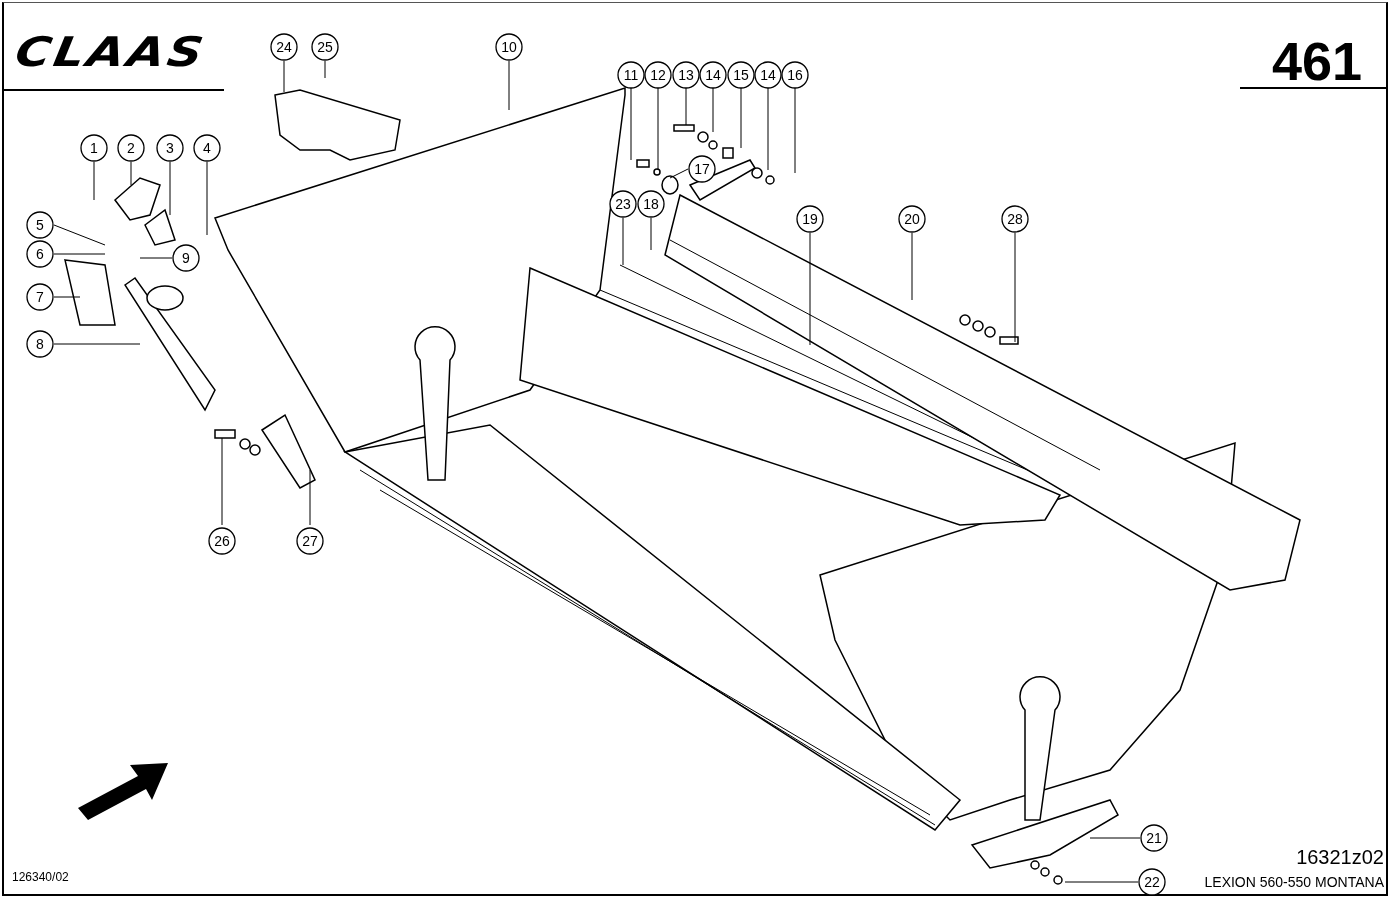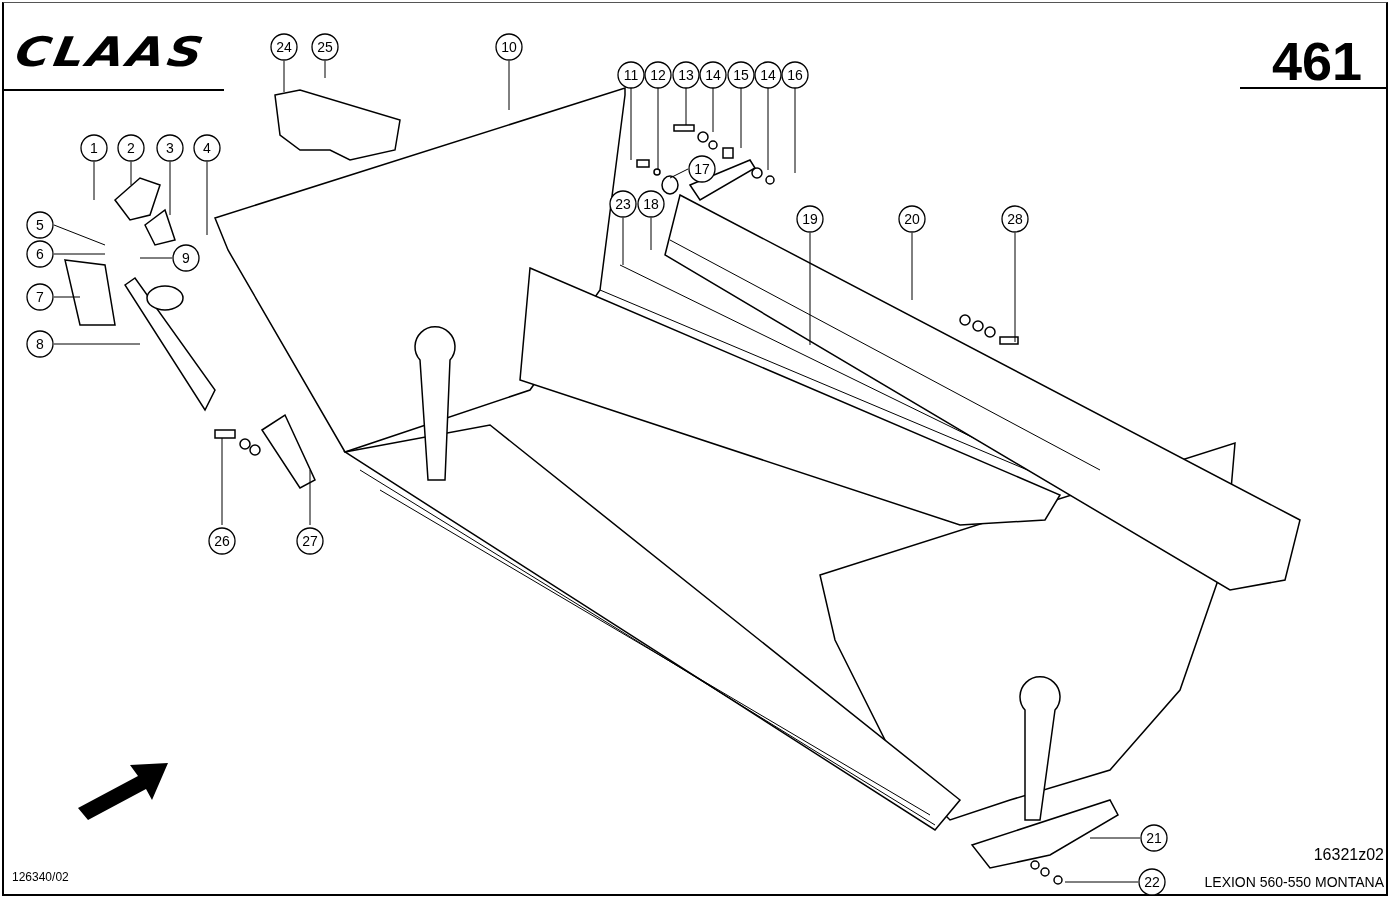--- a/index.html
+++ b/index.html
@@ -3,21 +3,21 @@
 <meta charset="utf-8">
 <style>
   html, body { margin:0; padding:0; background:#fff; }
   body { width:1392px; height:900px; position:relative; overflow:hidden; font-family:"Liberation Sans", sans-serif; color:#000; }
   .frame { position:absolute; left:2px; top:2px; width:1386px; height:894px; border-left:2px solid #000; border-right:2px solid #000; border-bottom:2px solid #000; border-top:1px solid #555; box-sizing:border-box; }
   .logo { position:absolute; left:16px; top:24px; font-family:"DejaVu Sans", sans-serif; font-weight:900; font-style:italic; font-size:48px; letter-spacing:3px; transform:skewX(-10deg) scaleY(0.85); }
   .logo-rule { position:absolute; left:4px; top:89px; width:220px; height:2px; background:#000; }
   .page-num { position:absolute; right:30px; top:30px; font-size:54px; font-weight:bold; }
   .page-rule { position:absolute; left:1240px; top:87px; width:148px; height:2px; background:#000; }
   .footer-left { position:absolute; left:12px; top:870px; font-size:12px; }
-  .footer-code { position:absolute; right:8px; top:846px; font-size:16px; }
+  .footer-code { position:absolute; right:8px; top:846px; font-size:20px; }
   .footer-model { position:absolute; right:8px; top:874px; font-size:14px;text-align:right; }
   svg.drawing { position:absolute; left:0; top:0; }
   .callout circle { fill:#fff; stroke:#000; stroke-width:1.3; }
   .callout text { font-family:"Liberation Sans", sans-serif; font-size:14px; text-anchor:middle; dominant-baseline:central; }
   .part { fill:#fff; stroke:#000; stroke-width:1.5; }
   .thin { fill:none; stroke:#000; stroke-width:1; }
   .leader { fill:none; stroke:#000; stroke-width:1; }
 </style>
 </head>
 <body>

